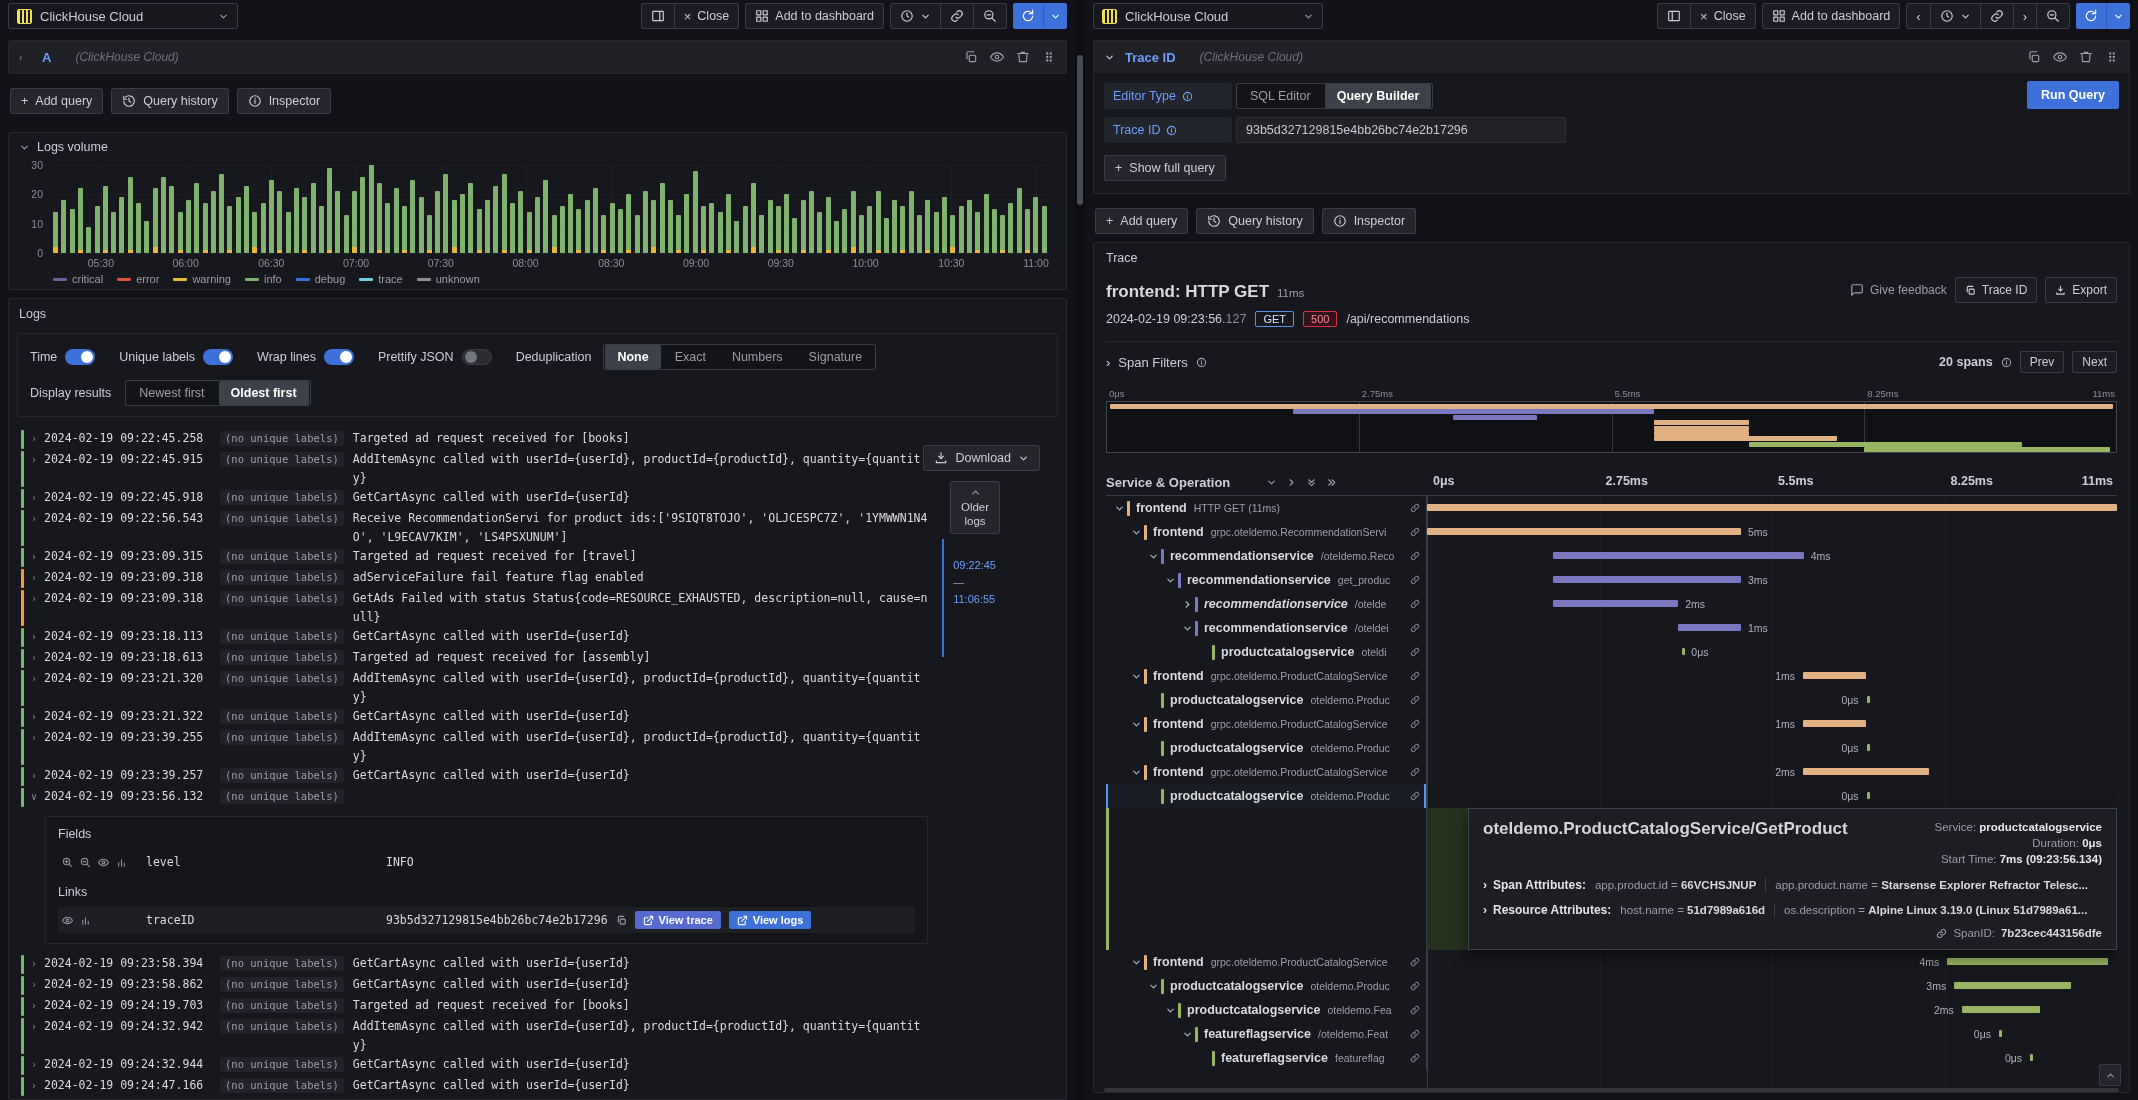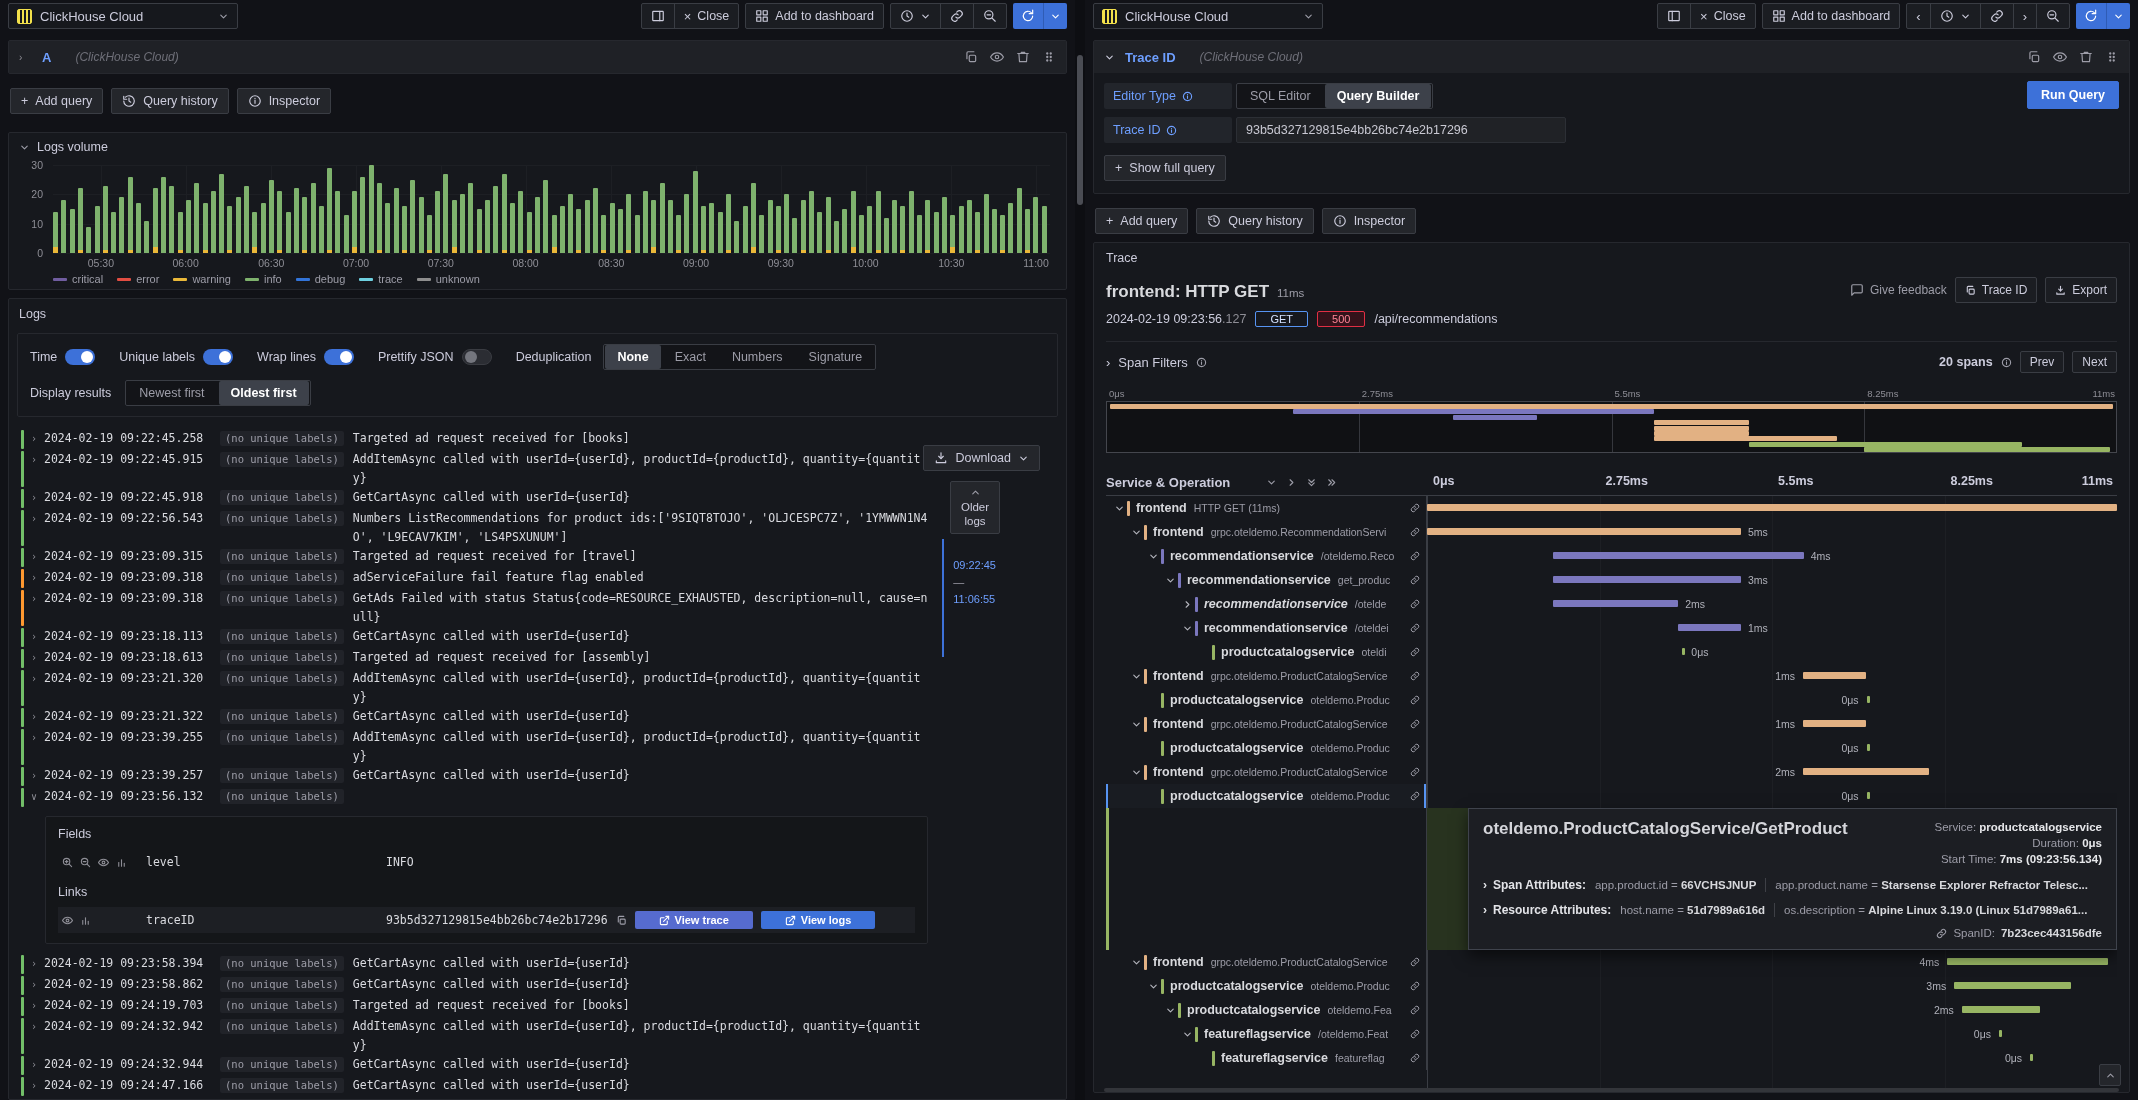--- a/index.html
+++ b/index.html
@@ -89,37 +89,37 @@
   .log-chip{color:#9d9da8;background:#212329;border-radius:2px;padding:0 5px;margin:2px 9px 0 4px;font-size:10.5px;line-height:15px;flex:none}
   .log-msg{flex:1;color:#dadbe0;word-break:break-all}
   
   .log-detail{margin:8px 0 10px 26px;border:1px solid var(--border);border-radius:2px;background:#141619;padding:10px 12px;font-size:12px}
   .ld-title{font-size:12.5px;font-weight:500;margin-bottom:8px}
   .ld-row{display:flex;align-items:center;height:26px;padding:0 4px;font-family:var(--mono);font-size:11.5px}
   .ld-row.stripe{background:#1d1f24}
   .ld-icons{width:84px;display:flex;gap:7px;color:#8e8e96;flex:none}
   .ld-key{width:240px;flex:none;color:#dadbe0}
   .ld-val{color:#dadbe0;display:flex;align-items:center;gap:8px}
-  .mini-btn{display:inline-flex;align-items:center;gap:5px;border-radius:2px;color:#fff;font:700 11px "Liberation Sans",sans-serif;padding:3px 24px;cursor:pointer}
+  .mini-btn{display:inline-flex;align-items:center;gap:5px;border-radius:2px;color:#fff;font:700 11px "Liberation Sans",sans-serif;padding:3px 8px;cursor:pointer}
   .floater{position:absolute;z-index:5}
   .older-btn{width:50px;background:#24262b;border:1px solid var(--border2);border-radius:2px;color:var(--text);font-size:11.5px;text-align:center;padding:3px 2px 5px;cursor:pointer;line-height:14px}
   .lognav{border-left:2px solid var(--blue);padding-left:9px;font-size:11px;line-height:17px}
   .lognav .t{color:var(--link)}
   .lognav .d{color:var(--dim)}
   
   .trace-panel{margin:8px 8px 7px;background:var(--panel);border:1px solid var(--border);border-radius:2px;flex:1;overflow:hidden;display:flex;flex-direction:column;padding:8px 12px 0;position:relative}
   .tp-title{font-size:12.5px;font-weight:500;margin-bottom:12px}
   .th-row1{display:flex;align-items:baseline;gap:8px}
   .th-title{font-size:17px;font-weight:700;color:#d8d9dd}
   .th-dur{font-size:11.5px;color:var(--dim)}
   .th-btns{margin-left:auto;display:flex;gap:8px;align-items:center}
   .ghost-btn{display:flex;align-items:center;gap:6px;color:var(--dim);font-size:12px;cursor:pointer}
   .sm-btn{display:flex;align-items:center;gap:6px;background:#1b1d22;border:1px solid var(--border2);border-radius:2px;height:26px;padding:0 9px;font-size:12px;font-weight:500;cursor:pointer}
   .th-row2{display:flex;align-items:center;gap:9px;margin-top:8px;font-size:12.5px}
-  .badge{border-radius:2px;padding:1px 14px;font-size:11px;font-weight:500}
+  .badge{border-radius:2px;padding:1px 7px;font-size:11px;font-weight:500}
   .badge-get{border:1px solid #5794f2;color:#d5e3ff}
   .badge-500{border:1px solid #e02f44;background:#33121a;color:#ff8597}
   .filters-row{display:flex;align-items:center;gap:8px;margin-top:14px;padding:9px 0;border-top:1px solid var(--border);font-size:13px}
   .filters-right{margin-left:auto;display:flex;align-items:center;gap:8px;font-size:12.5px}
   .pn-btn{background:#1b1d22;border:1px solid var(--border2);border-radius:2px;padding:3px 9px;font-size:12px;color:var(--text);cursor:pointer}
   
   .minimap{margin-top:6px}
   .mm-labels{position:relative;height:13px;font-size:9.5px;color:#8e8e96}
   .mm-labels div{position:absolute;top:0}
   .mm-strip{position:relative;height:52px;border:1px solid #44464d;background:#101114;overflow:hidden}
@@ -677,21 +677,21 @@
             <div class="log-chev">›</div>
             <div class="log-ts">2024-02-19 09:22:45.918</div>
             <div class="log-chip">(no unique labels)</div>
             <div class="log-msg">GetCartAsync called with userId={userId}</div>
           </div>
           <div class="log-row">
             <div class="lvlbar"></div>
             <div class="log-chev">›</div>
             <div class="log-ts">2024-02-19 09:22:56.543</div>
             <div class="log-chip">(no unique labels)</div>
-            <div class="log-msg">Numbers ListRecommendations for product ids:['9SIQT8TOJO', 'OLJCESPC7Z', '1YMWWN1N4O', 'L9ECAV7KIM', 'LS4PSXUNUM']</div>
+            <div class="log-msg">Receive RecommendationServi for product ids:['9SIQT8TOJO', 'OLJCESPC7Z', '1YMWWN1N4O', 'L9ECAV7KIM', 'LS4PSXUNUM']</div>
           </div>
           <div class="log-row">
             <div class="lvlbar"></div>
             <div class="log-chev">›</div>
             <div class="log-ts">2024-02-19 09:23:09.315</div>
             <div class="log-chip">(no unique labels)</div>
             <div class="log-msg">Targeted ad request received for [travel]</div>
           </div>
           <div class="log-row">
             <div class="lvlbar warn"></div>

